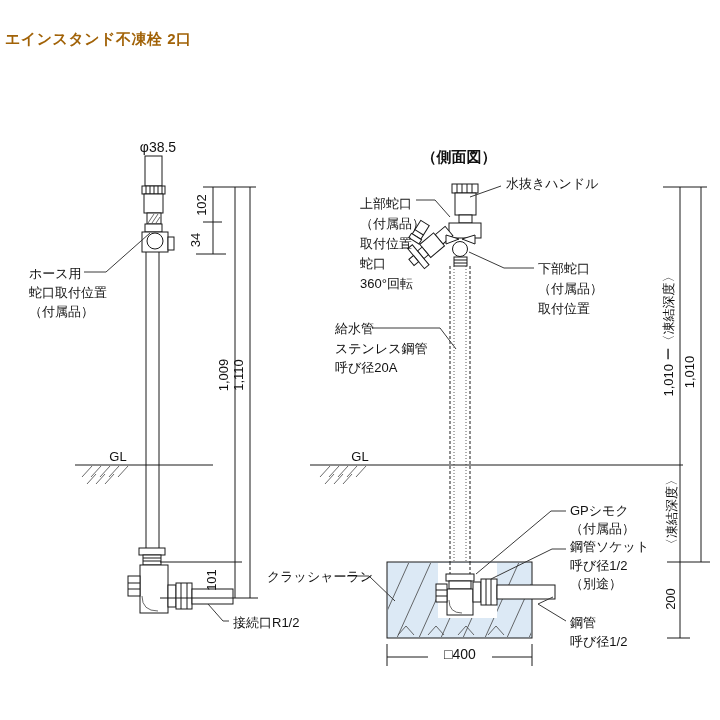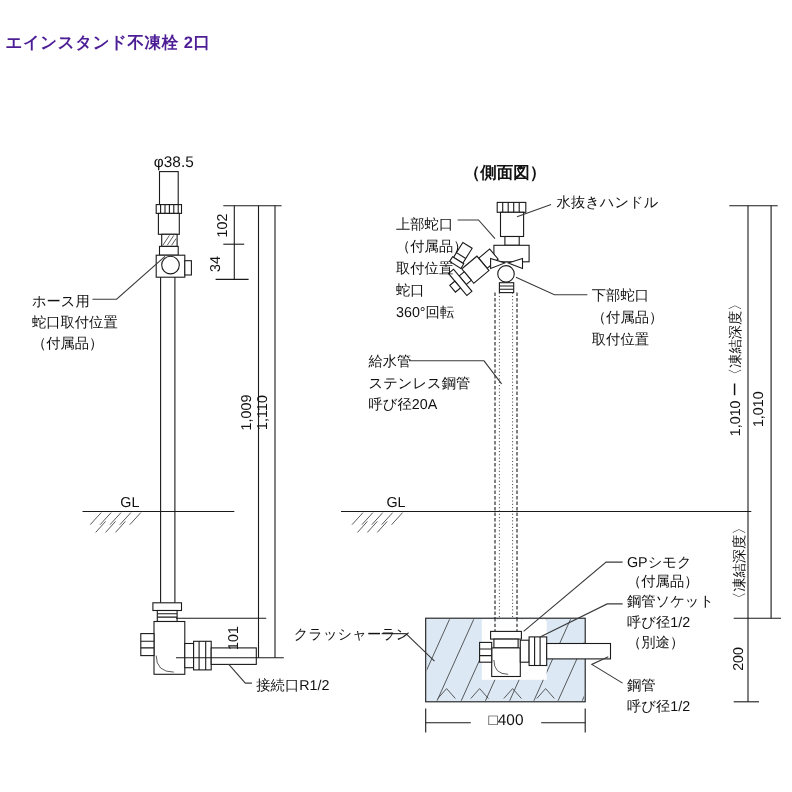--- a/index.html
+++ b/index.html
@@ -1,17 +1,17 @@
 <!DOCTYPE html>
 <html><head>
 <meta charset="utf-8">
 <style>
   html,body{margin:0;padding:0;background:#fff;}
   body{width:720px;height:720px;position:relative;font-family:"Liberation Sans","DejaVu Sans",sans-serif;}
-  .page-title{position:absolute;left:5px;top:30px;font-size:15px;font-weight:bold;color:#4c1d95;letter-spacing:.5px;}
+  .page-title{position:absolute;left:5px;top:30px;font-size:15px;font-weight:bold;color:#a16207;letter-spacing:.5px;}
   svg{position:absolute;left:0;top:0;}
   svg text{fill:#111;}
   .lbl{font-size:13px;}
   .ttl{font-size:15px;font-weight:bold;}
   .dim{font-size:13px;}
   .big{font-size:14px;}
   .shape{fill:#ffffff;stroke:#1a1a1a;stroke-width:1;}
   .ln{fill:none;stroke:#1a1a1a;stroke-width:1;}
   .thin{fill:none;stroke:#444;stroke-width:.8;}
   .leader{fill:none;stroke:#3a3a3a;stroke-width:1;}

